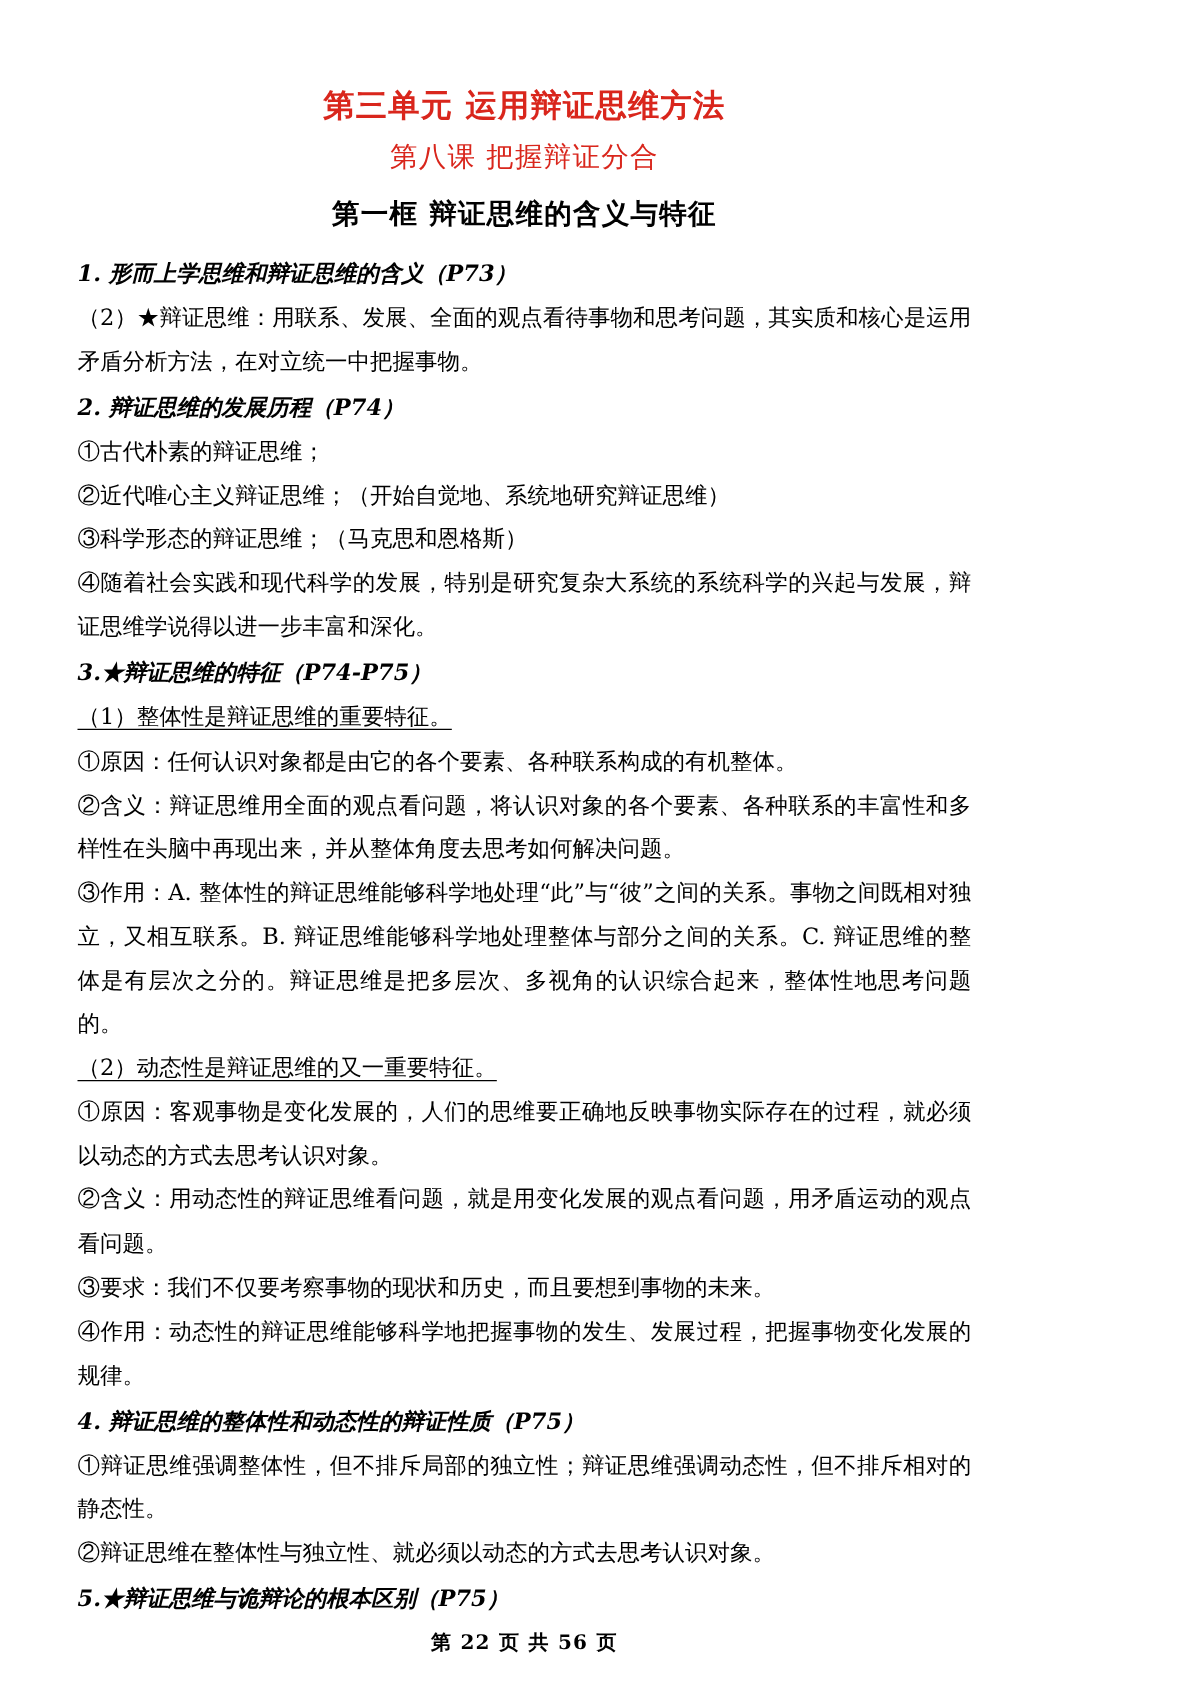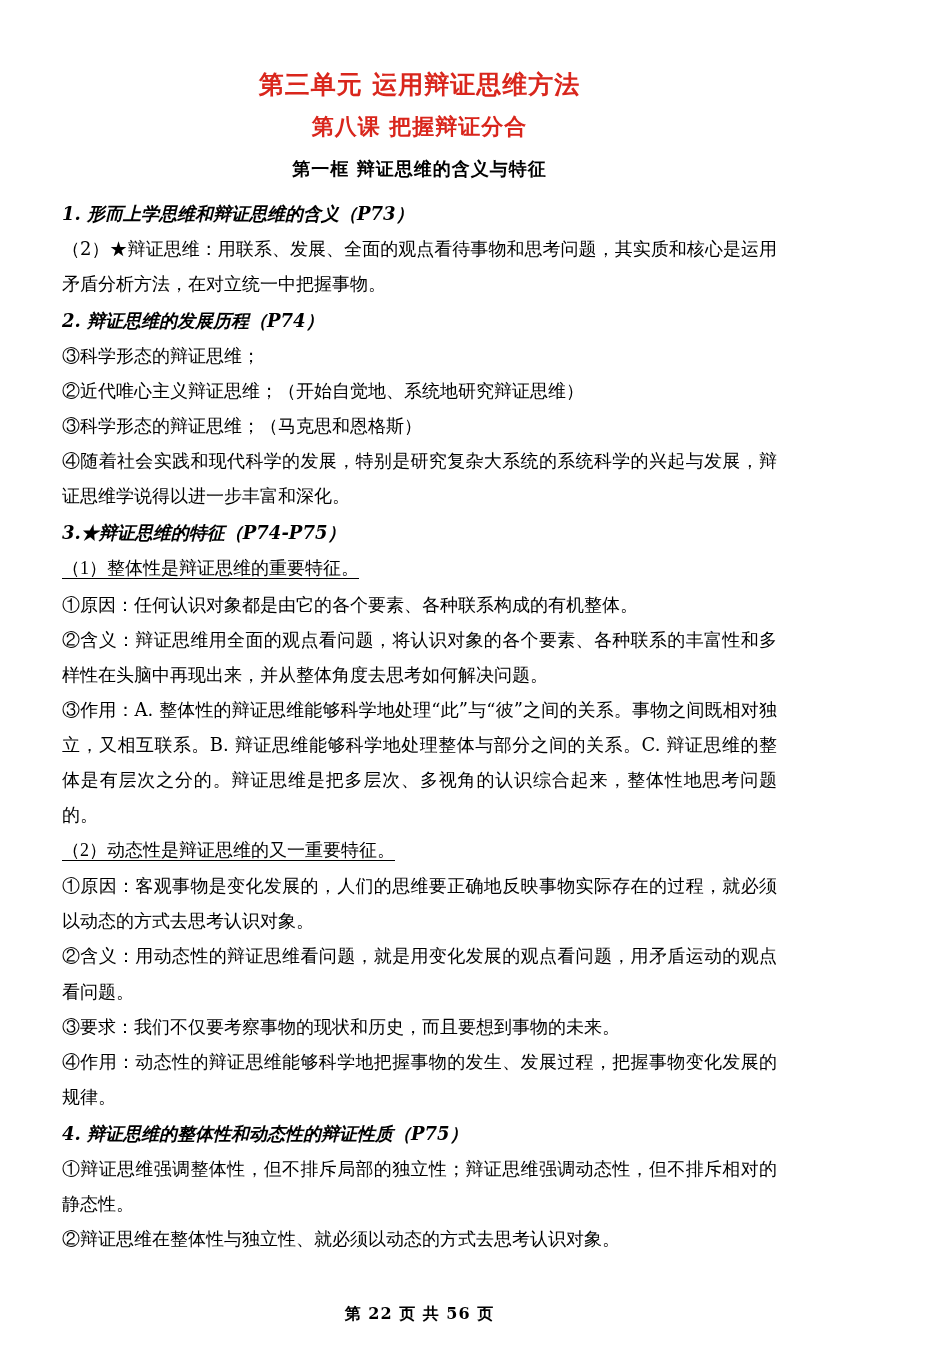--- a/index.html
+++ b/index.html
@@ -27,29 +27,29 @@
     font-size: 25px;
     font-weight: bold;
     letter-spacing: 1px;
     margin: 14px 0 6px 0;
     line-height: 1.5;
   }
   .lesson-title {
     text-align: center;
     color: #d9261c;
     font-size: 22px;
-    font-weight: bold;
+    font-weight: normal;
     letter-spacing: 1px;
     margin: 6px 0 10px 0;
     line-height: 1.5;
   }
   .frame-title {
     text-align: center;
     color: #000000;
-    font-size: 18px;
+    font-size: 22px;
     font-weight: bold;
     letter-spacing: 1px;
     margin: 12px 0 14px 0;
     line-height: 1.5;
   }
   .heading {
     font-size: 18px;
     font-weight: bold;
     line-height: 1.95;
     margin: 2px 0 0 0;
@@ -59,21 +59,20 @@
   .para {
     font-size: 18px;
     line-height: 1.95;
     margin: 0;
     text-align: justify;
     text-justify: inter-ideograph;
   }
   .underline {
     text-decoration: underline;
     text-underline-offset: 4px;
-    font-family: Liberation Serif, serif;
   }
   .footer {
     position: absolute;
     left: 0;
     right: 0;
     bottom: 22px;
     text-align: center;
     font-size: 16px;
     font-weight: bold;
     letter-spacing: 1px;
@@ -87,40 +86,41 @@
 
   <div class="unit-title">第三单元 运用辩证思维方法</div>
   <div class="lesson-title">第八课 把握辩证分合</div>
   <div class="frame-title">第一框 辩证思维的含义与特征</div>
 
   <div class="body-content">
     <div class="heading">1. 形而上学思维和辩证思维的含义（P73）</div>
     <div class="para">（2）★辩证思维：用联系、发展、全面的观点看待事物和思考问题，其实质和核心是运用矛盾分析方法，在对立统一中把握事物。</div>
 
     <div class="heading">2. 辩证思维的发展历程（P74）</div>
-    <div class="para">③科学形态的辩证思维；</div>
+    <div class="para">①古代朴素的辩证思维；</div>
     <div class="para">②近代唯心主义辩证思维；（开始自觉地、系统地研究辩证思维）</div>
     <div class="para">③科学形态的辩证思维；（马克思和恩格斯）</div>
     <div class="para">④随着社会实践和现代科学的发展，特别是研究复杂大系统的系统科学的兴起与发展，辩证思维学说得以进一步丰富和深化。</div>
 
     <div class="heading">3.★辩证思维的特征（P74-P75）</div>
     <div class="para"><span class="underline">（1）整体性是辩证思维的重要特征。</span></div>
     <div class="para">①原因：任何认识对象都是由它的各个要素、各种联系构成的有机整体。</div>
     <div class="para">②含义：辩证思维用全面的观点看问题，将认识对象的各个要素、各种联系的丰富性和多样性在头脑中再现出来，并从整体角度去思考如何解决问题。</div>
     <div class="para">③作用：A. 整体性的辩证思维能够科学地处理“此”与“彼”之间的关系。事物之间既相对独立，又相互联系。B. 辩证思维能够科学地处理整体与部分之间的关系。C. 辩证思维的整体是有层次之分的。辩证思维是把多层次、多视角的认识综合起来，整体性地思考问题的。</div>
     <div class="para"><span class="underline">（2）动态性是辩证思维的又一重要特征。</span></div>
     <div class="para">①原因：客观事物是变化发展的，人们的思维要正确地反映事物实际存在的过程，就必须以动态的方式去思考认识对象。</div>
     <div class="para">②含义：用动态性的辩证思维看问题，就是用变化发展的观点看问题，用矛盾运动的观点看问题。</div>
     <div class="para">③要求：我们不仅要考察事物的现状和历史，而且要想到事物的未来。</div>
     <div class="para">④作用：动态性的辩证思维能够科学地把握事物的发生、发展过程，把握事物变化发展的规律。</div>
 
     <div class="heading">4. 辩证思维的整体性和动态性的辩证性质（P75）</div>
     <div class="para">①辩证思维强调整体性，但不排斥局部的独立性；辩证思维强调动态性，但不排斥相对的静态性。</div>
     <div class="para">②辩证思维在整体性与独立性、就必须以动态的方式去思考认识对象。</div>
 
+    <div class="heading">5.★辩证思维与诡辩论的根本区别（P75）</div>
   </div>
 
   <div class="footer">
     <span>第</span>
     <span>22</span>
     <span>页 共</span>
     <span>56</span>
     <span>页</span>
   </div>
 

